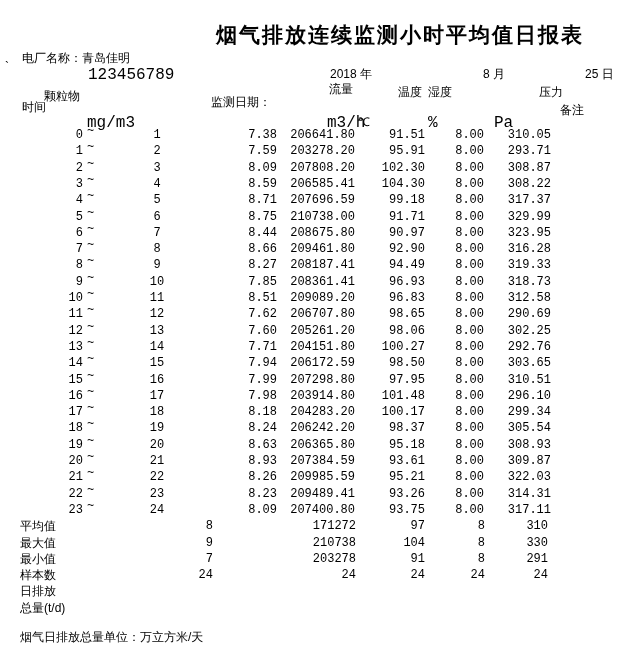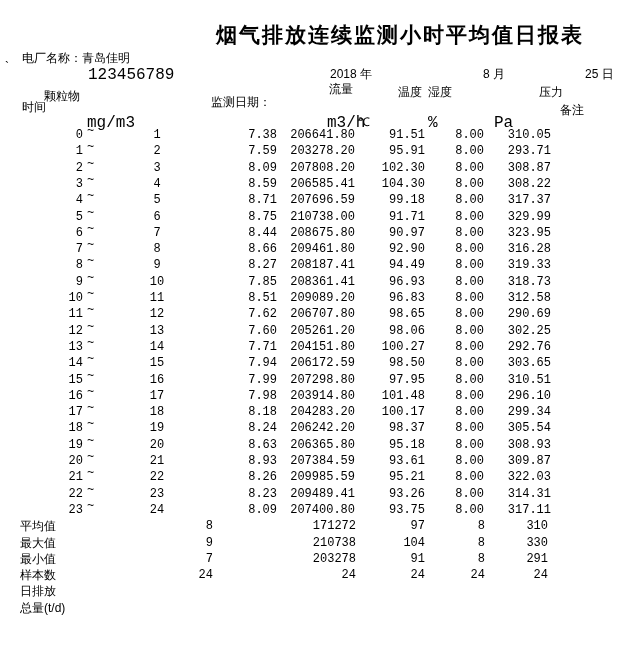--- a/index.html
+++ b/index.html
@@ -365,13 +365,14 @@
         <div class="cell s-press">24</div>
       </div>
       <div class="row" style="top: 584.4px;">
         <div class="s-label">日排放</div>
       </div>
       <div class="row" style="top: 600.7px;">
         <div class="s-label">总量(t/d)</div>
       </div>
     </div>
 
+  <div class="abs footer-note">烟气日排放总量单位：万立方米/天</div>
 </div>
 
 </body></html>

